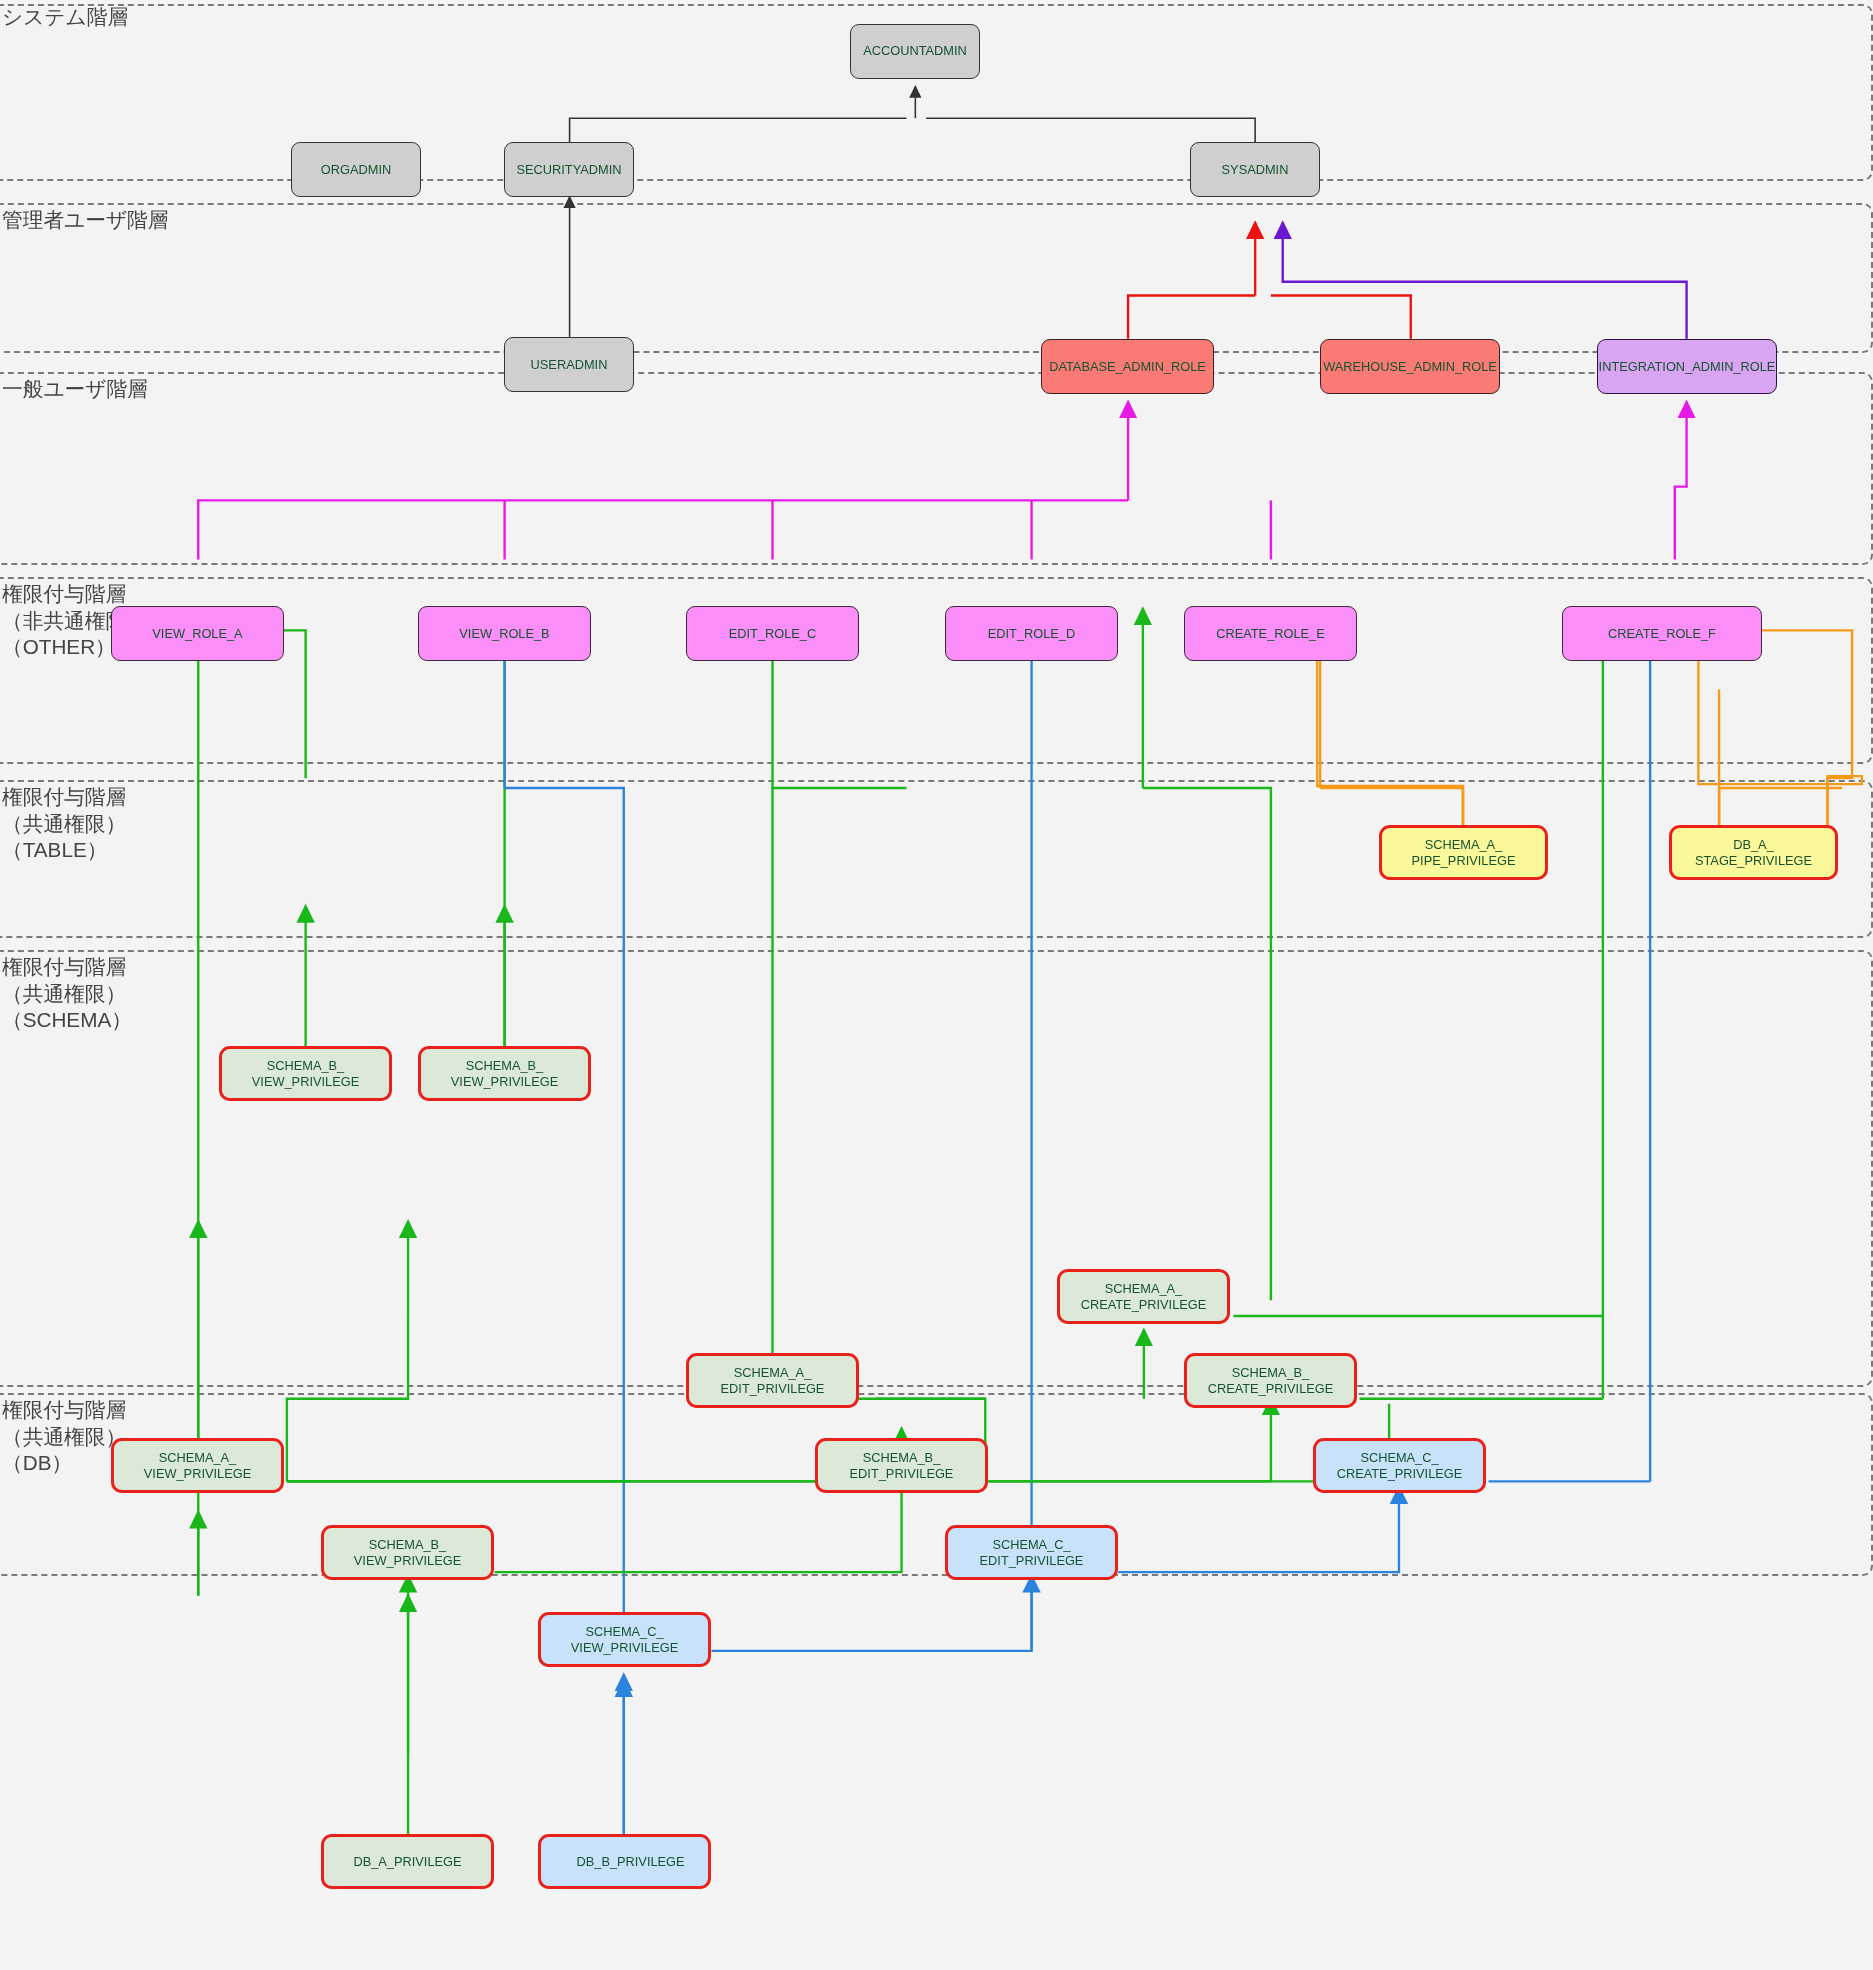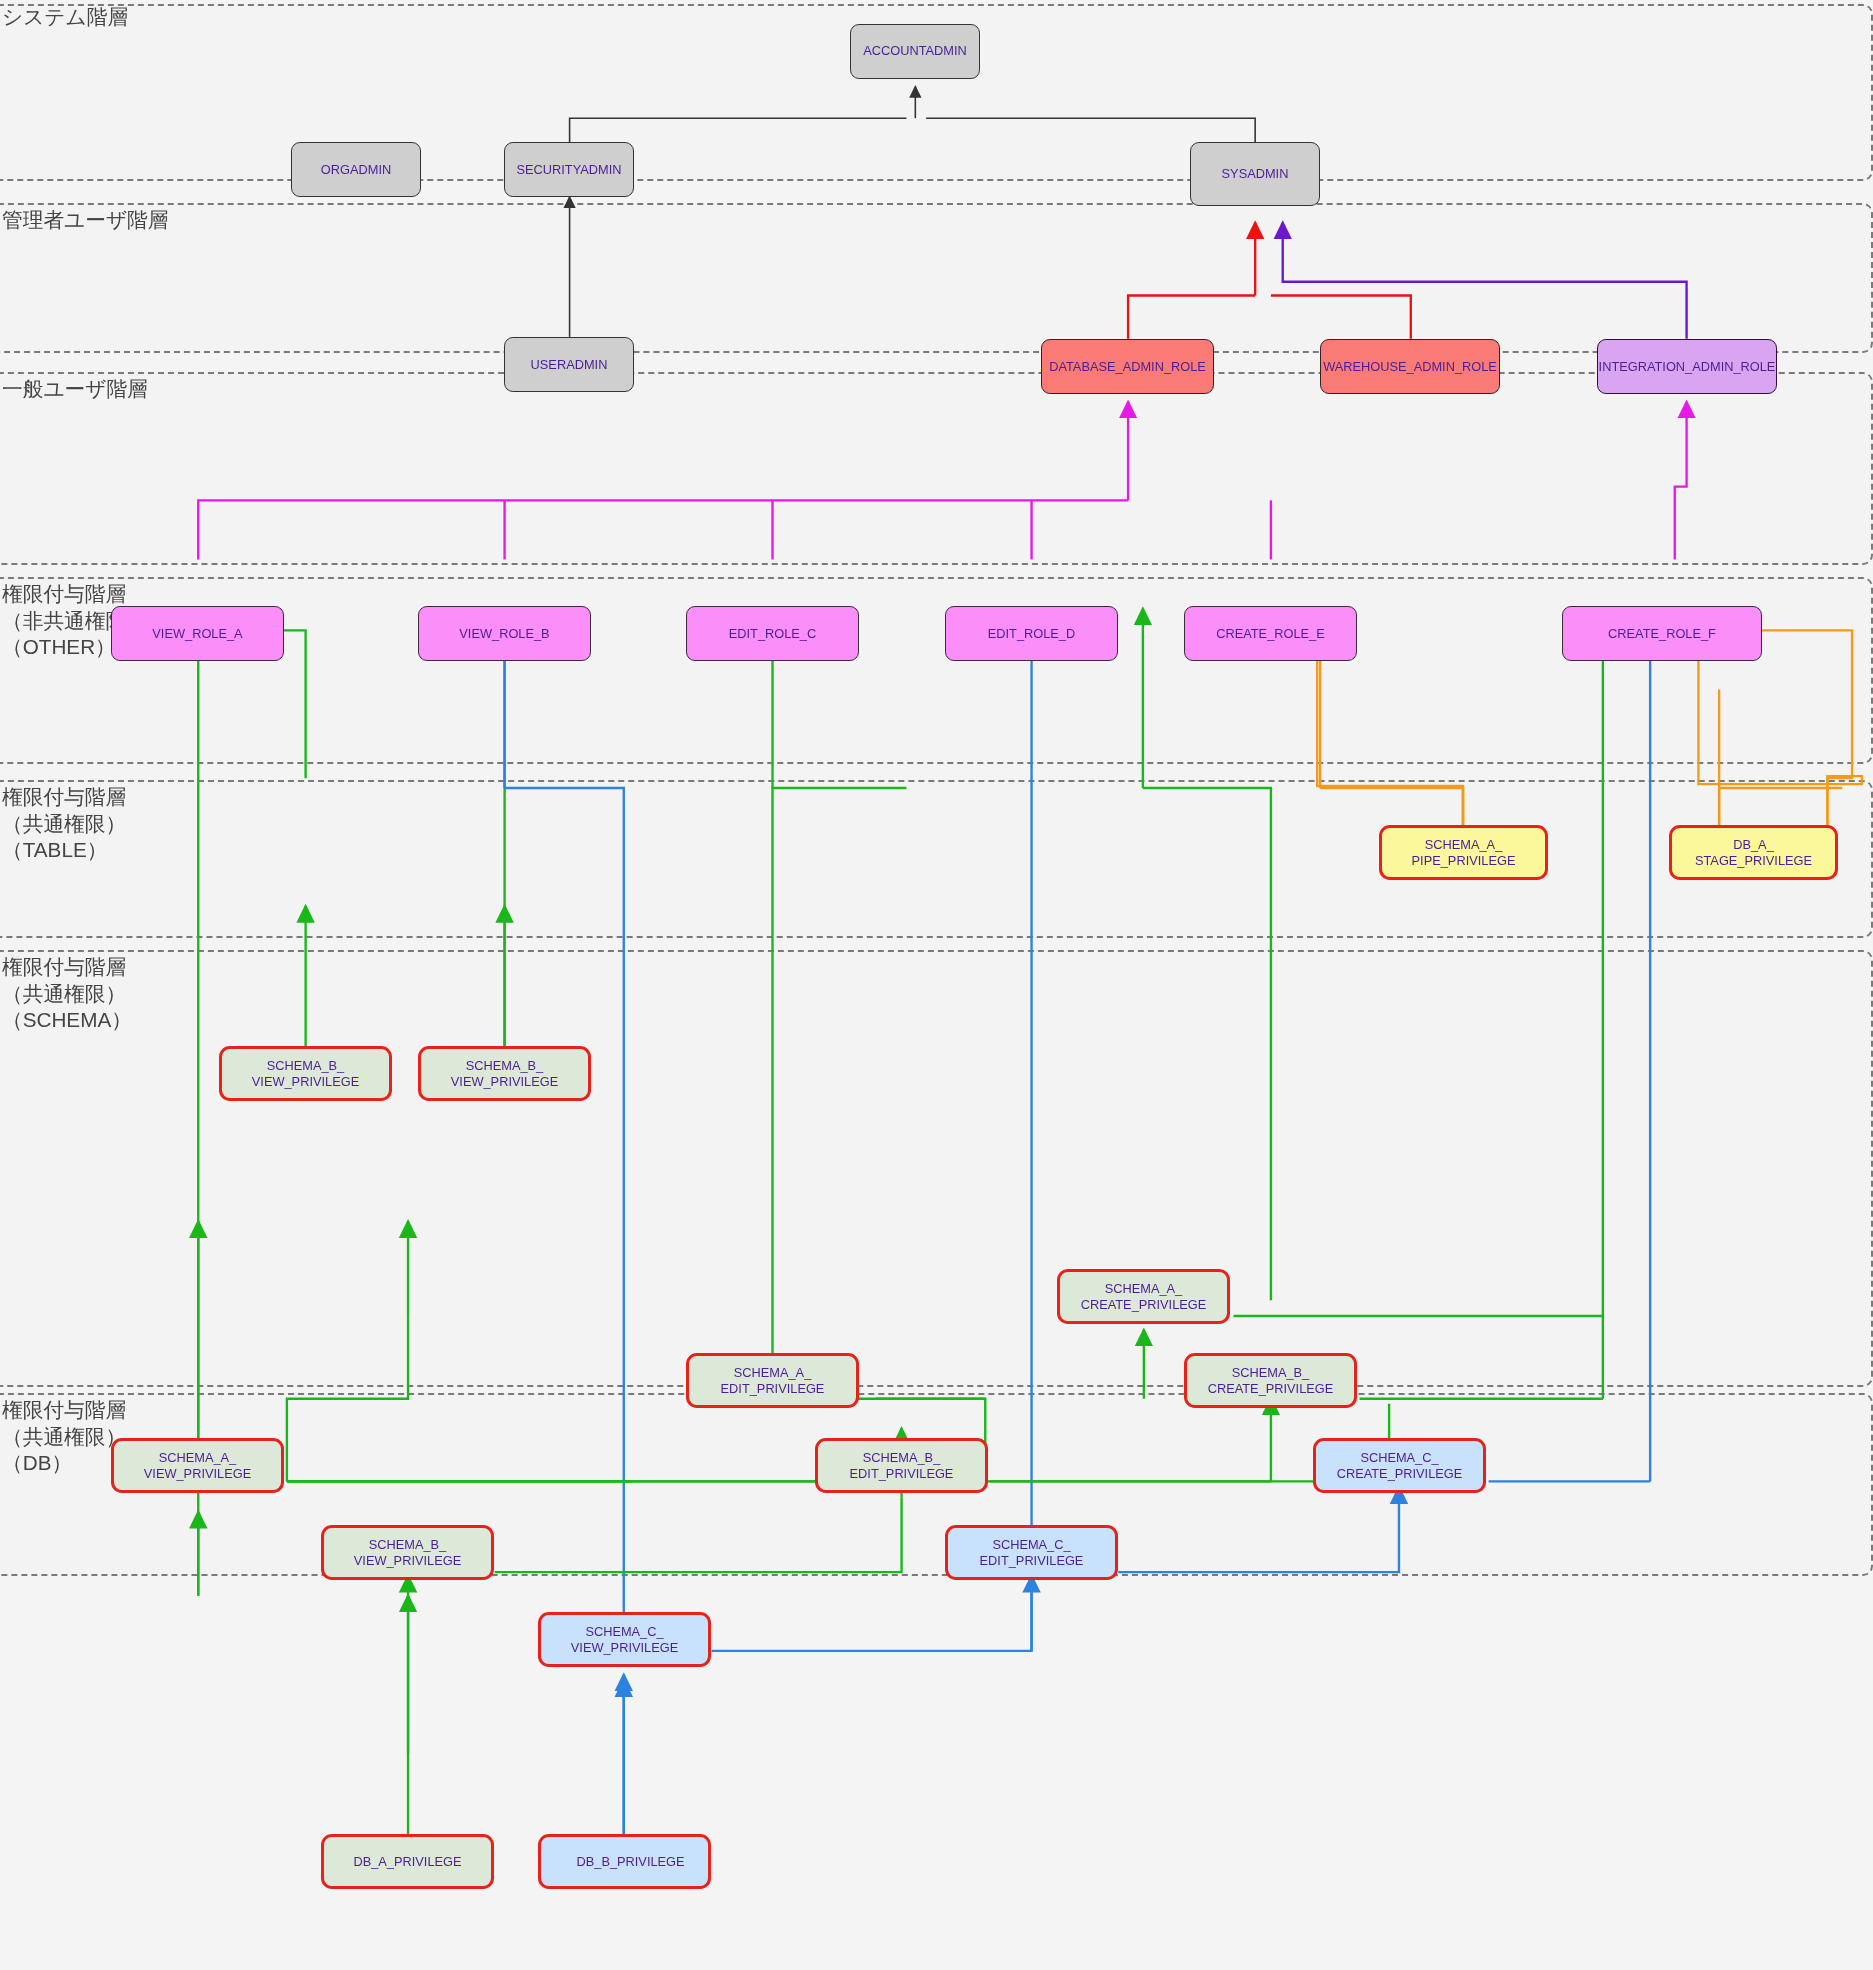--- a/index.html
+++ b/index.html
@@ -4,21 +4,21 @@
 <style>
   html,body{margin:0;padding:0;background:#f4f4f4;}
   body{font-family:"Liberation Sans","DejaVu Sans",sans-serif;}
   #stage{position:relative;width:1874px;height:1970px;background:#f4f4f4;overflow:hidden;}
   .band{position:absolute;left:-11.8px;border:2px dashed #7a7a7a;border-radius:9.9px;
         background:#f3f3f3;box-sizing:border-box;}
   .band-label{position:absolute;color:#444;font-size:20.7px;line-height:26.6px;white-space:pre;}
   svg.wires{position:absolute;left:0;top:0;width:1874px;height:1970px;pointer-events:none;}
   .node{position:absolute;box-sizing:border-box;display:flex;align-items:center;
         justify-content:center;text-align:center;border-radius:8.9px;
-        font-size:12.8px;line-height:15.8px;color:#4c1d95;white-space:pre-line;padding:2px 3.9px;}
+        font-size:12.8px;line-height:15.8px;color:#14532d;white-space:pre-line;padding:2px 3.9px;}
   .sys{background:#cfcfcf;border:1.6px solid #333;}
   .adm-red{background:#fa7a75;border:1.6px solid #3a2020;}
   .adm-purple{background:#d9a5f2;border:1.6px solid #2b1040;}
   .role{background:#fb8ef9;border:1.6px solid #3a2a3a;margin-top:46px;}
   .priv-yellow{background:#fbf79b;border:3px solid #e8221b;border-radius:10.8px;}
   .priv-green{background:#dce9d8;border:3px solid #e8221b;border-radius:10.8px;}
   .priv-blue{background:#c9e2fb;border:3px solid #e8221b;border-radius:10.8px;}
 </style>
 </head>
 <body>
@@ -207,21 +207,21 @@
       <path d="M414,1780 L414,1620" stroke="#19b719"></path>
       <path d="M414,1620 L414,1600" stroke="#19b719" marker-end="url(#ah-green)"></path>
       <path d="M1047,1676 L1047,1600" stroke="#2b83dd" marker-end="url(#ah-blue)"></path>
       <path d="M633,1890 L633,1700" stroke="#2b83dd" marker-end="url(#ah-blue)"></path>
     </g>
   </svg>
 
   <div class="node sys" style="left:850px;top:23.6px;width:130px;height:55px;">ACCOUNTADMIN</div>
   <div class="node sys" style="left:291px;top:142px;width:130px;height:55px;">ORGADMIN</div>
   <div class="node sys" style="left:504px;top:142px;width:130px;height:55px;">SECURITYADMIN</div>
-  <div class="node sys" style="left:1190px;top:142px;width:130px;height:64px;">SYSADMIN</div>
+  <div class="node sys" style="left:1190px;top:142px;width:130px;height:55px;">SYSADMIN</div>
 
   <div class="node sys" style="left:504px;top:337px;width:130px;height:55px;">USERADMIN</div>
   <div class="node adm-red" style="left:1041px;top:339px;width:173px;height:55px;text-align:right;">DATABASE_ADMIN_ROLE</div>
   <div class="node adm-red" style="left:1320px;top:339px;width:180px;height:55px;">WAREHOUSE_ADMIN_ROLE</div>
   <div class="node adm-purple" style="left:1597px;top:339px;width:180px;height:55px;">INTEGRATION_ADMIN_ROLE</div>
 
   <div class="node role" style="left:111px;top:560px;width:173px;height:55px;">VIEW_ROLE_A</div>
   <div class="node role" style="left:418px;top:560px;width:173px;height:55px;">VIEW_ROLE_B</div>
   <div class="node role" style="left:686px;top:560px;width:173px;height:55px;">EDIT_ROLE_C</div>
   <div class="node role" style="left:945px;top:560px;width:173px;height:55px;">EDIT_ROLE_D</div>

